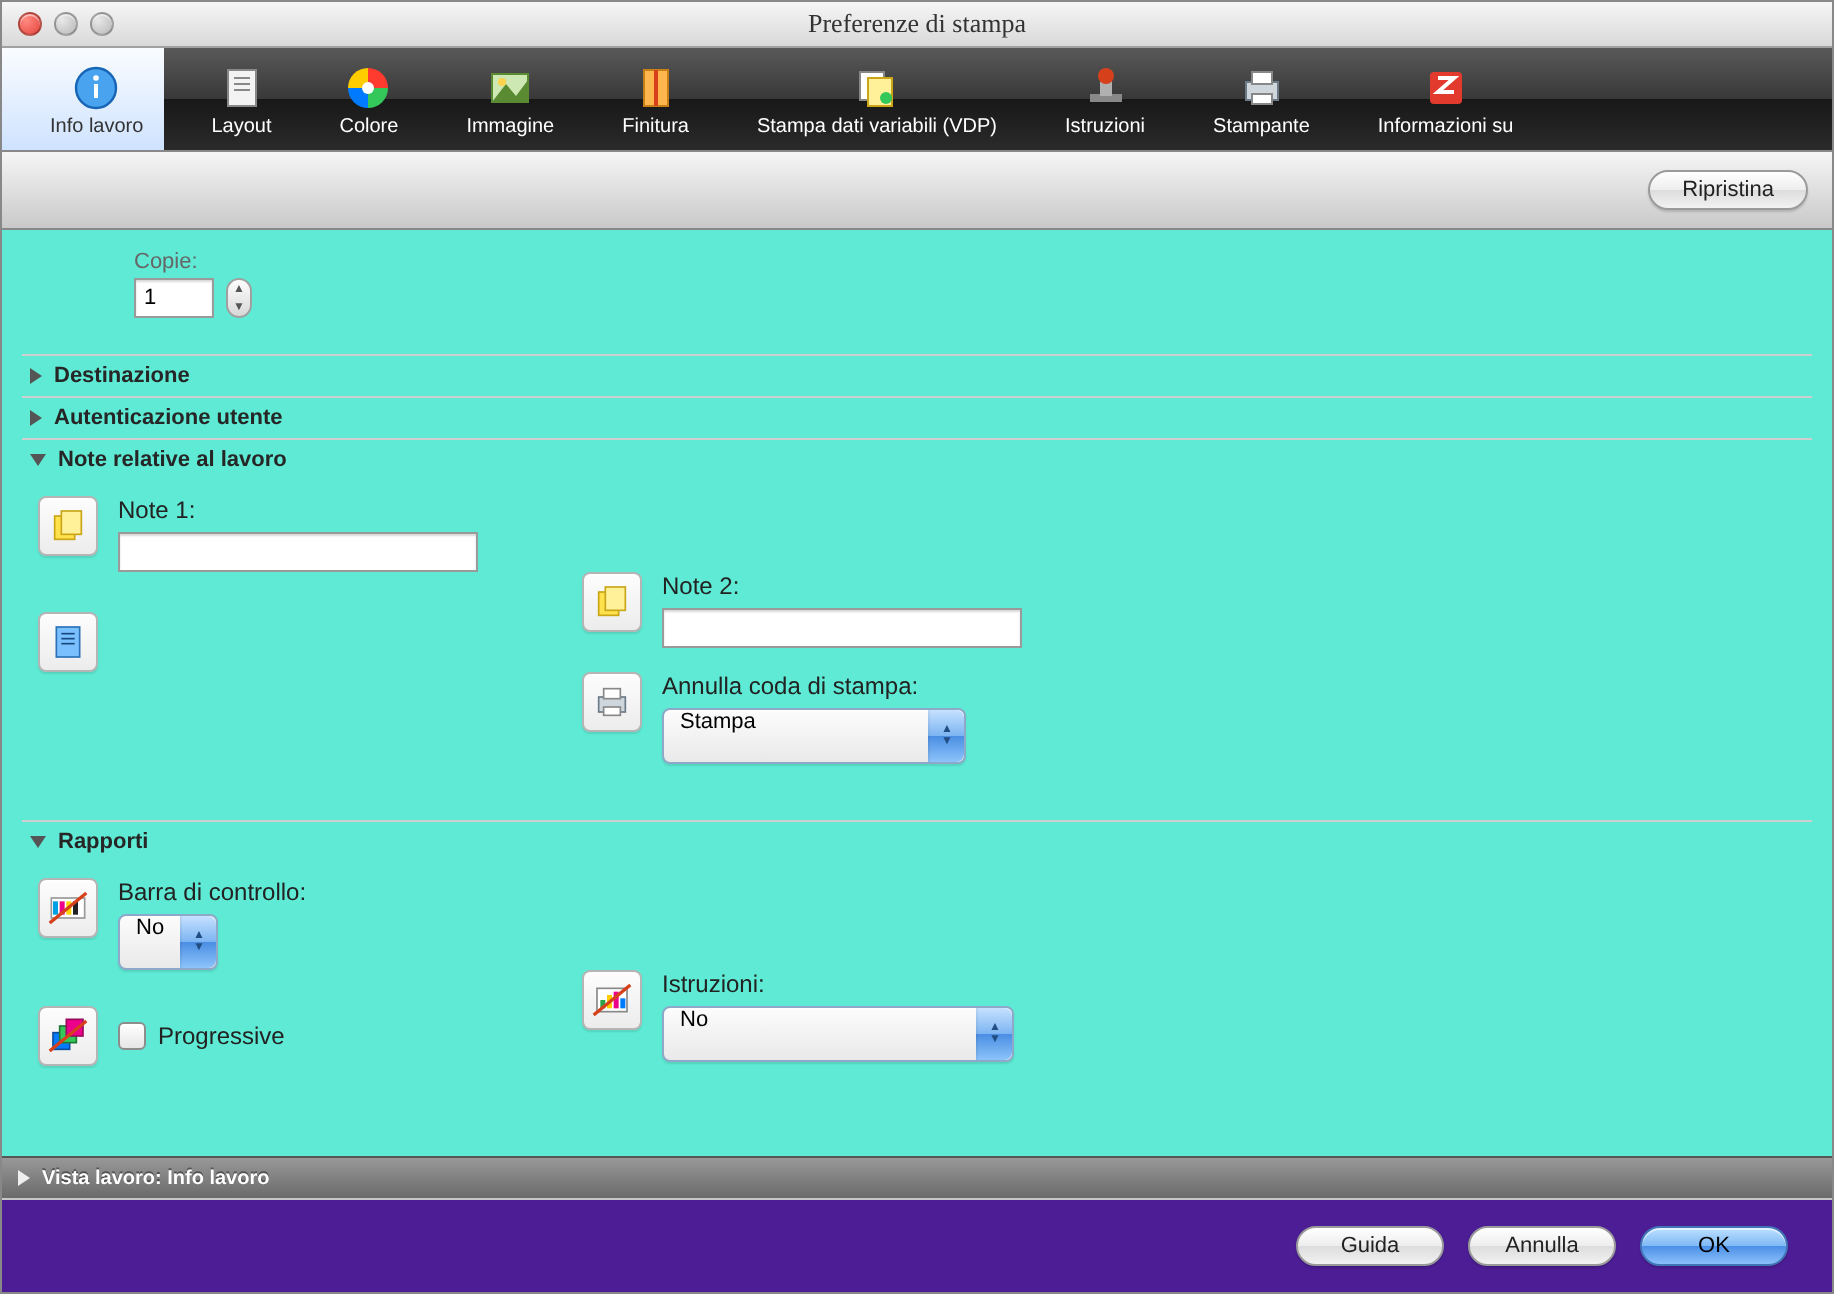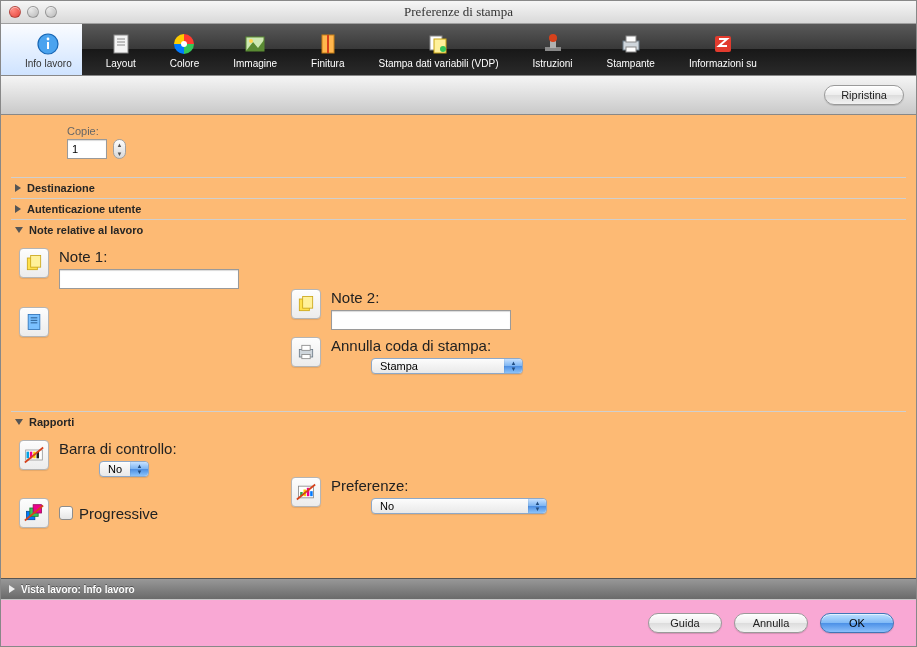--- a/index.html
+++ b/index.html
@@ -108,21 +108,21 @@
     color: #222;
   }
   .aqua-button-default {
     background: linear-gradient(to bottom, #bde0ff, #7fb9f6 50%, #4a8fe6 50%, #8cc0fb);
     color: #000;
     border-color: #4176b6;
   }
   
   .content {
     flex: 1 1 auto;
-    background: #fdba74;
+    background: #5eead4;
     overflow-y: auto;
     padding: 10px 10px 16px 10px;
     position: relative;
   }
   .copies-block { padding-left: 56px; margin-bottom: 18px; }
   .copies-label { color: #666; font-size: 11px; }
   .copies-row { display: flex; align-items: center; gap: 6px; margin-top: 2px; }
   .copies-input {
     width: 40px;
     height: 20px;
@@ -172,21 +172,21 @@
   .disc-arrow.down {
     border-left: 4px solid transparent;
     border-right: 4px solid transparent;
     border-top: 6px solid #555;
   }
   .section-body {
     padding: 8px 0 14px 8px;
   }
   .col { display: flex; gap: 10px; align-items: flex-start; }
   .field-group { display: flex; flex-direction: column; gap: 4px; }
-  .field-label { font-size: 15px; color: #222; }
+  .field-label { font-size: 12px; color: #222; }
   .text-input {
     width: 180px; height: 20px;
     border: 1px solid #9a9a9a; background: #fff;
     box-shadow: inset 0 1px 1px rgba(0,0,0,0.15);
     padding: 2px 4px; font-size: 11px;
   }
   .textarea-input {
     width: 182px; height: 78px;
     border: 1px solid #9a9a9a; background: #fff;
     box-shadow: inset 0 1px 1px rgba(0,0,0,0.15);
@@ -200,27 +200,26 @@
     border-radius: 4px;
     display: flex; align-items: center; justify-content: center;
     box-shadow: 0 1px 0 rgba(255,255,255,0.8) inset, 0 1px 1px rgba(0,0,0,0.1);
   }
   .icon-tile svg { width: 20px; height: 20px; }
   .aqua-select {
     position: relative;
     border: 1px solid #8da8c8;
     border-radius: 4px;
     font-size: 11px;
-    height: 16px;
-    display: flex; align-items: center;
+    height: 28px;
+    display: flex; 
     padding: 0 22px 0 8px;
     background: linear-gradient(to bottom,#fcfcfc,#e9e9e9);
     box-shadow: 0 1px 0 rgba(255,255,255,0.8) inset, 0 1px 1px rgba(0,0,0,0.1);
     cursor: default;
-    margin-left: 40px;
   }
   .aqua-select.small { width: 50px; }
   .aqua-select.mid { width: 152px; }
   .aqua-select.wide { width: 176px; }
   .aqua-select .caps {
     position: absolute; right: 0; top: 0; bottom: 0; width: 18px;
     border-left: 1px solid rgba(0,0,0,0.05);
     border-top-right-radius: 4px;
     border-bottom-right-radius: 4px;
     background: linear-gradient(to bottom,#c6e1ff,#7cb4f2 50%, #4a8de2 50%, #8cc3fa);
@@ -248,21 +247,21 @@
     display: flex; align-items: center;
     padding-left: 8px;
     border-top: 1px solid #555;
     text-shadow: 0 -1px 0 rgba(0,0,0,0.4);
     gap: 6px;
   }
   .statusbar .disc-arrow.right { border-left-color: #eee; }
   
   .buttonbar {
     height: 47px;
-    background: #f9a8d4;
+    background: #4c1d95;
     border-top: 1px solid #c7c7c7;
     display: flex;
     justify-content: flex-end;
     align-items: center;
     padding-right: 22px;
     gap: 12px;
   }
   .buttonbar .aqua-button, .buttonbar .aqua-button-default {
     min-width: 74px;
   }
@@ -511,21 +510,21 @@
           <svg viewBox="0 0 24 24">
               <rect x="3" y="5" width="18" height="14" fill="#fff" stroke="#888"></rect>
           <rect x="5" y="12" width="3" height="5" fill="#2aa54a"></rect>
               <rect x="9" y="9" width="3" height="8" fill="#ffcc00"></rect>
               <rect x="13" y="7" width="3" height="10" fill="#ec008c"></rect>
               <rect x="17" y="11" width="3" height="6" fill="#007aff"></rect>
           <line x1="1" y1="21" x2="23" y2="3" stroke="#d6411b" stroke-width="2"></line>
             </svg>
         </div>
         <div class="field-group">
-          <span class="field-label">Preferenze:</span>
+          <span class="field-label">Istruzioni:</span>
           <div class="aqua-select wide">
             <span>No</span>
             <span class="caps"></span>
           </div>
         </div>
       </div>
     </div>
 
     <div class="col row-gap">
       <div class="icon-tile">

